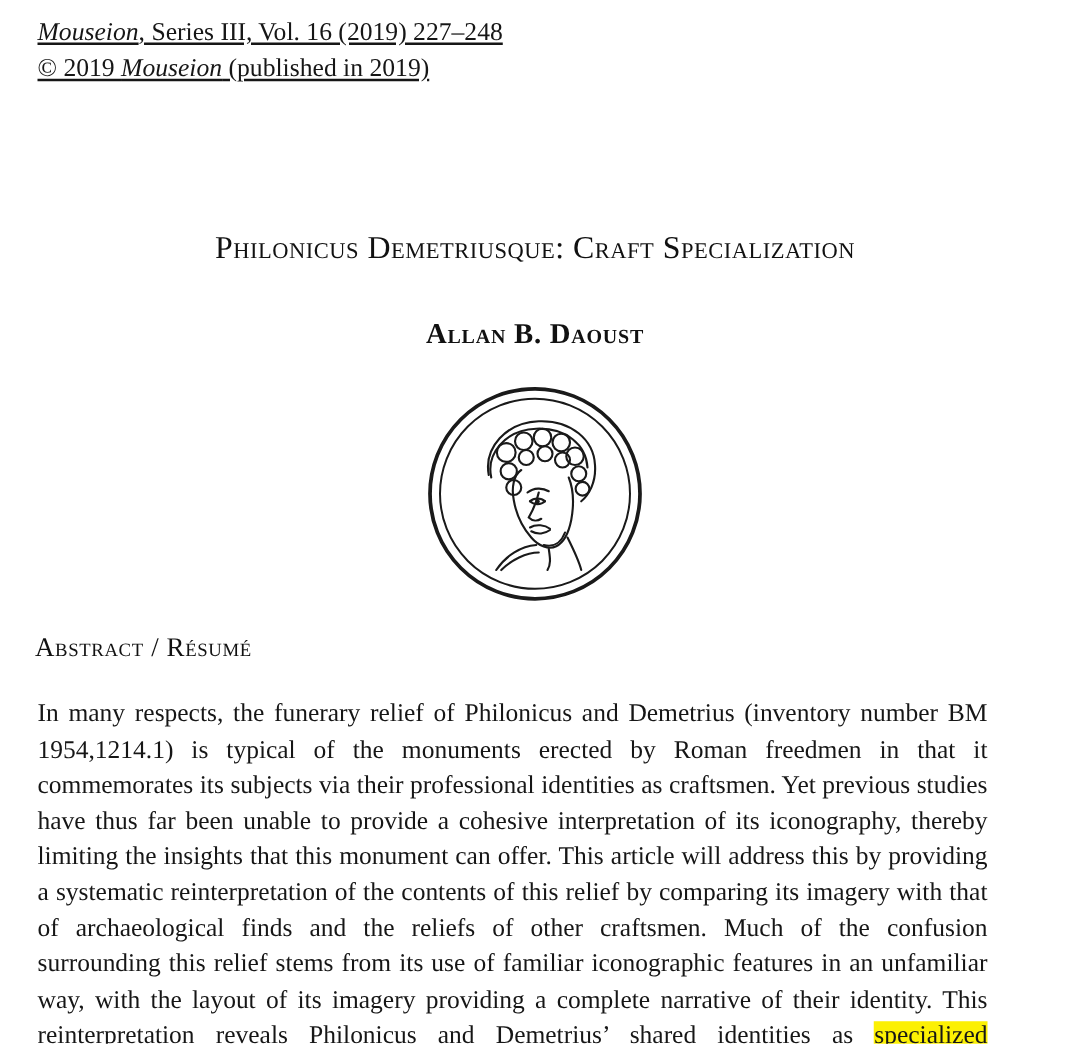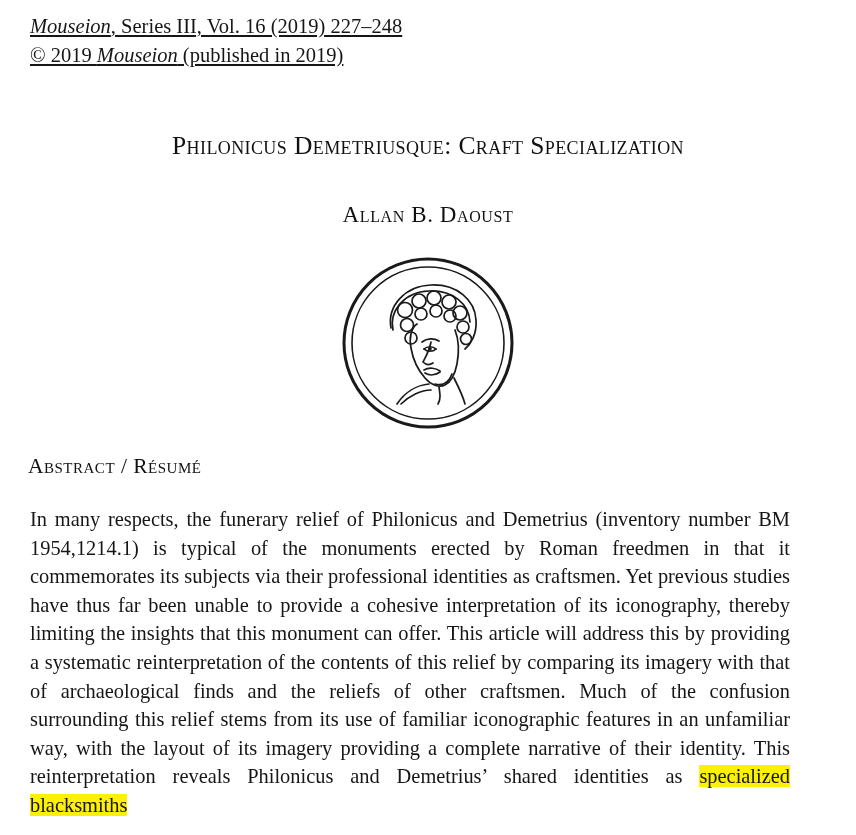--- a/index.html
+++ b/index.html
@@ -31,40 +31,41 @@
     text-decoration: underline;
   }
   .journal-line .ital {
     font-style: italic;
   }
   .masthead {
     margin-top: 4px;
     margin-left: 2px;
   }
   .title-block {
-    margin-top: 58px;
+    margin-top: 110px;
     text-align: center;
   }
   .title-line {
     font-family: "Liberation Serif", serif;
     font-size: 25.5px;
     letter-spacing: 0.4px;
     line-height: 36px;
     color: #111111;
     font-variant: small-caps;
     white-space: nowrap;
   }
   .author {
     margin-top: 38px;
     text-align: center;
     font-family: "Liberation Serif", serif;
     font-size: 23px;
     letter-spacing: 0.6px;
     color: #111111;
     font-variant: small-caps;
+    font-weight: bold;
   }
   .emblem-wrap {
     margin-top: 26px;
     display: flex;
     justify-content: center;
   }
   .abstract-head {
     margin-top: 22px;
     text-align: left;
     font-family: "Liberation Serif", serif;

